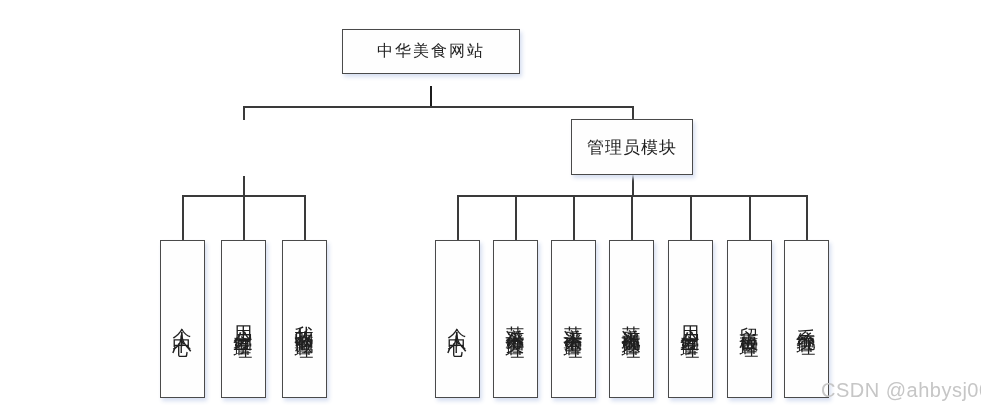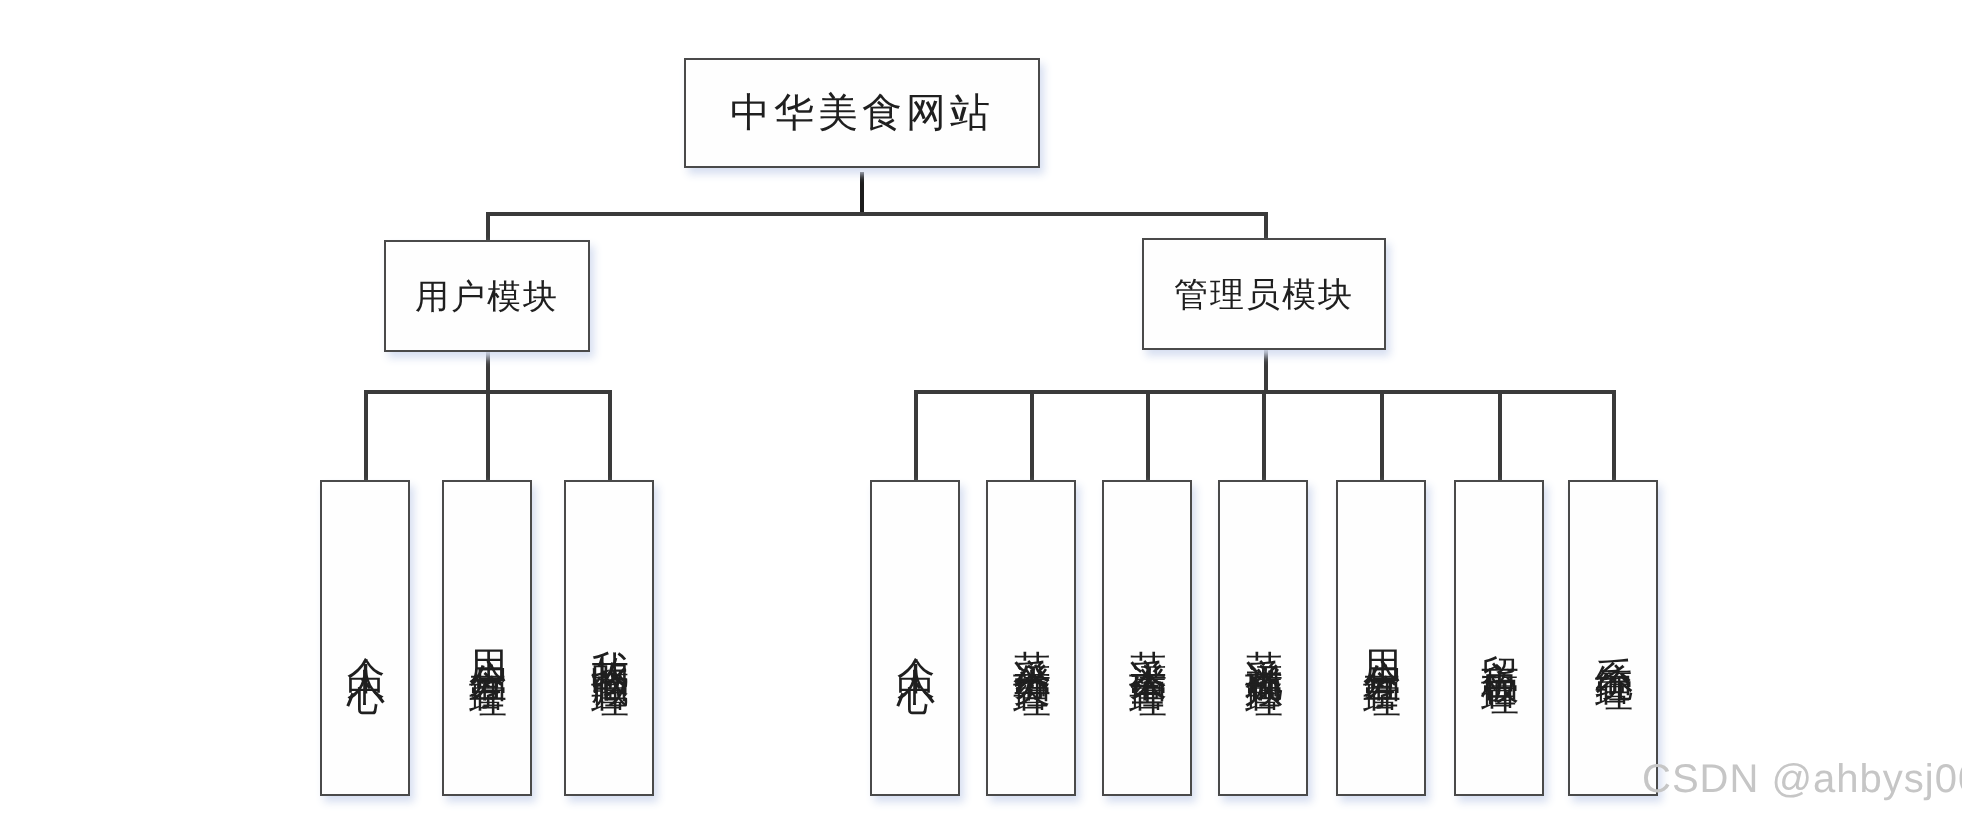--- a/index.html
+++ b/index.html
@@ -15,21 +15,21 @@
   .box {
     position: absolute;
     background: #fefefe;
     border: 1.5px solid #4a4a4a;
     box-shadow: 2px 3px 4px rgba(213, 221, 240, 0.95);
     display: flex;
     align-items: center;
     justify-content: center;
     box-sizing: border-box;
   }
-  .title-box   { left: 342px; top: 29px;  width: 178px; height: 55px; font-size: 20px; letter-spacing: 2px; }
+  .title-box   { left: 342px; top: 29px;  width: 178px; height: 45px; font-size: 16px; letter-spacing: 2px; }
   .module-box  { font-size: 17px; letter-spacing: 1px; }
   .user-module  { left: 192px; top: 120px; width: 103px; height: 56px; }
   .admin-module { left: 571px; top: 119px; width: 122px; height: 56px; text-align: center; }
   .leaf {
     position: absolute;
     top: 240px;
     width: 45px;
     height: 158px;
     background: #fefefe;
     border: 1.5px solid #4a4a4a;
@@ -85,23 +85,20 @@
   <div class="line v" style="left:573px; top:195px; height:45px;"></div>
   <div class="line v" style="left:631px; top:195px; height:45px;"></div>
   <div class="line v" style="left:690px; top:195px; height:45px;"></div>
   <div class="line v" style="left:749px; top:195px; height:45px;"></div>
   <div class="line v" style="left:806px; top:195px; height:45px;"></div>
 
   <div class="box title-box">
     <span>中华美食网站</span>
   </div>
 
-  <div class="box module-box user-module">
-    <span>用户模块</span>
-  </div>
   <div class="box module-box admin-module">
     <span>管理员模块</span>
   </div>
 
   <div class="leaf" style="left:160px;">
     <span class="vtext">个人中心</span>
   </div>
   <div class="leaf" style="left:221px;">
     <span class="vtext">用户分享管理</span>
   </div>

